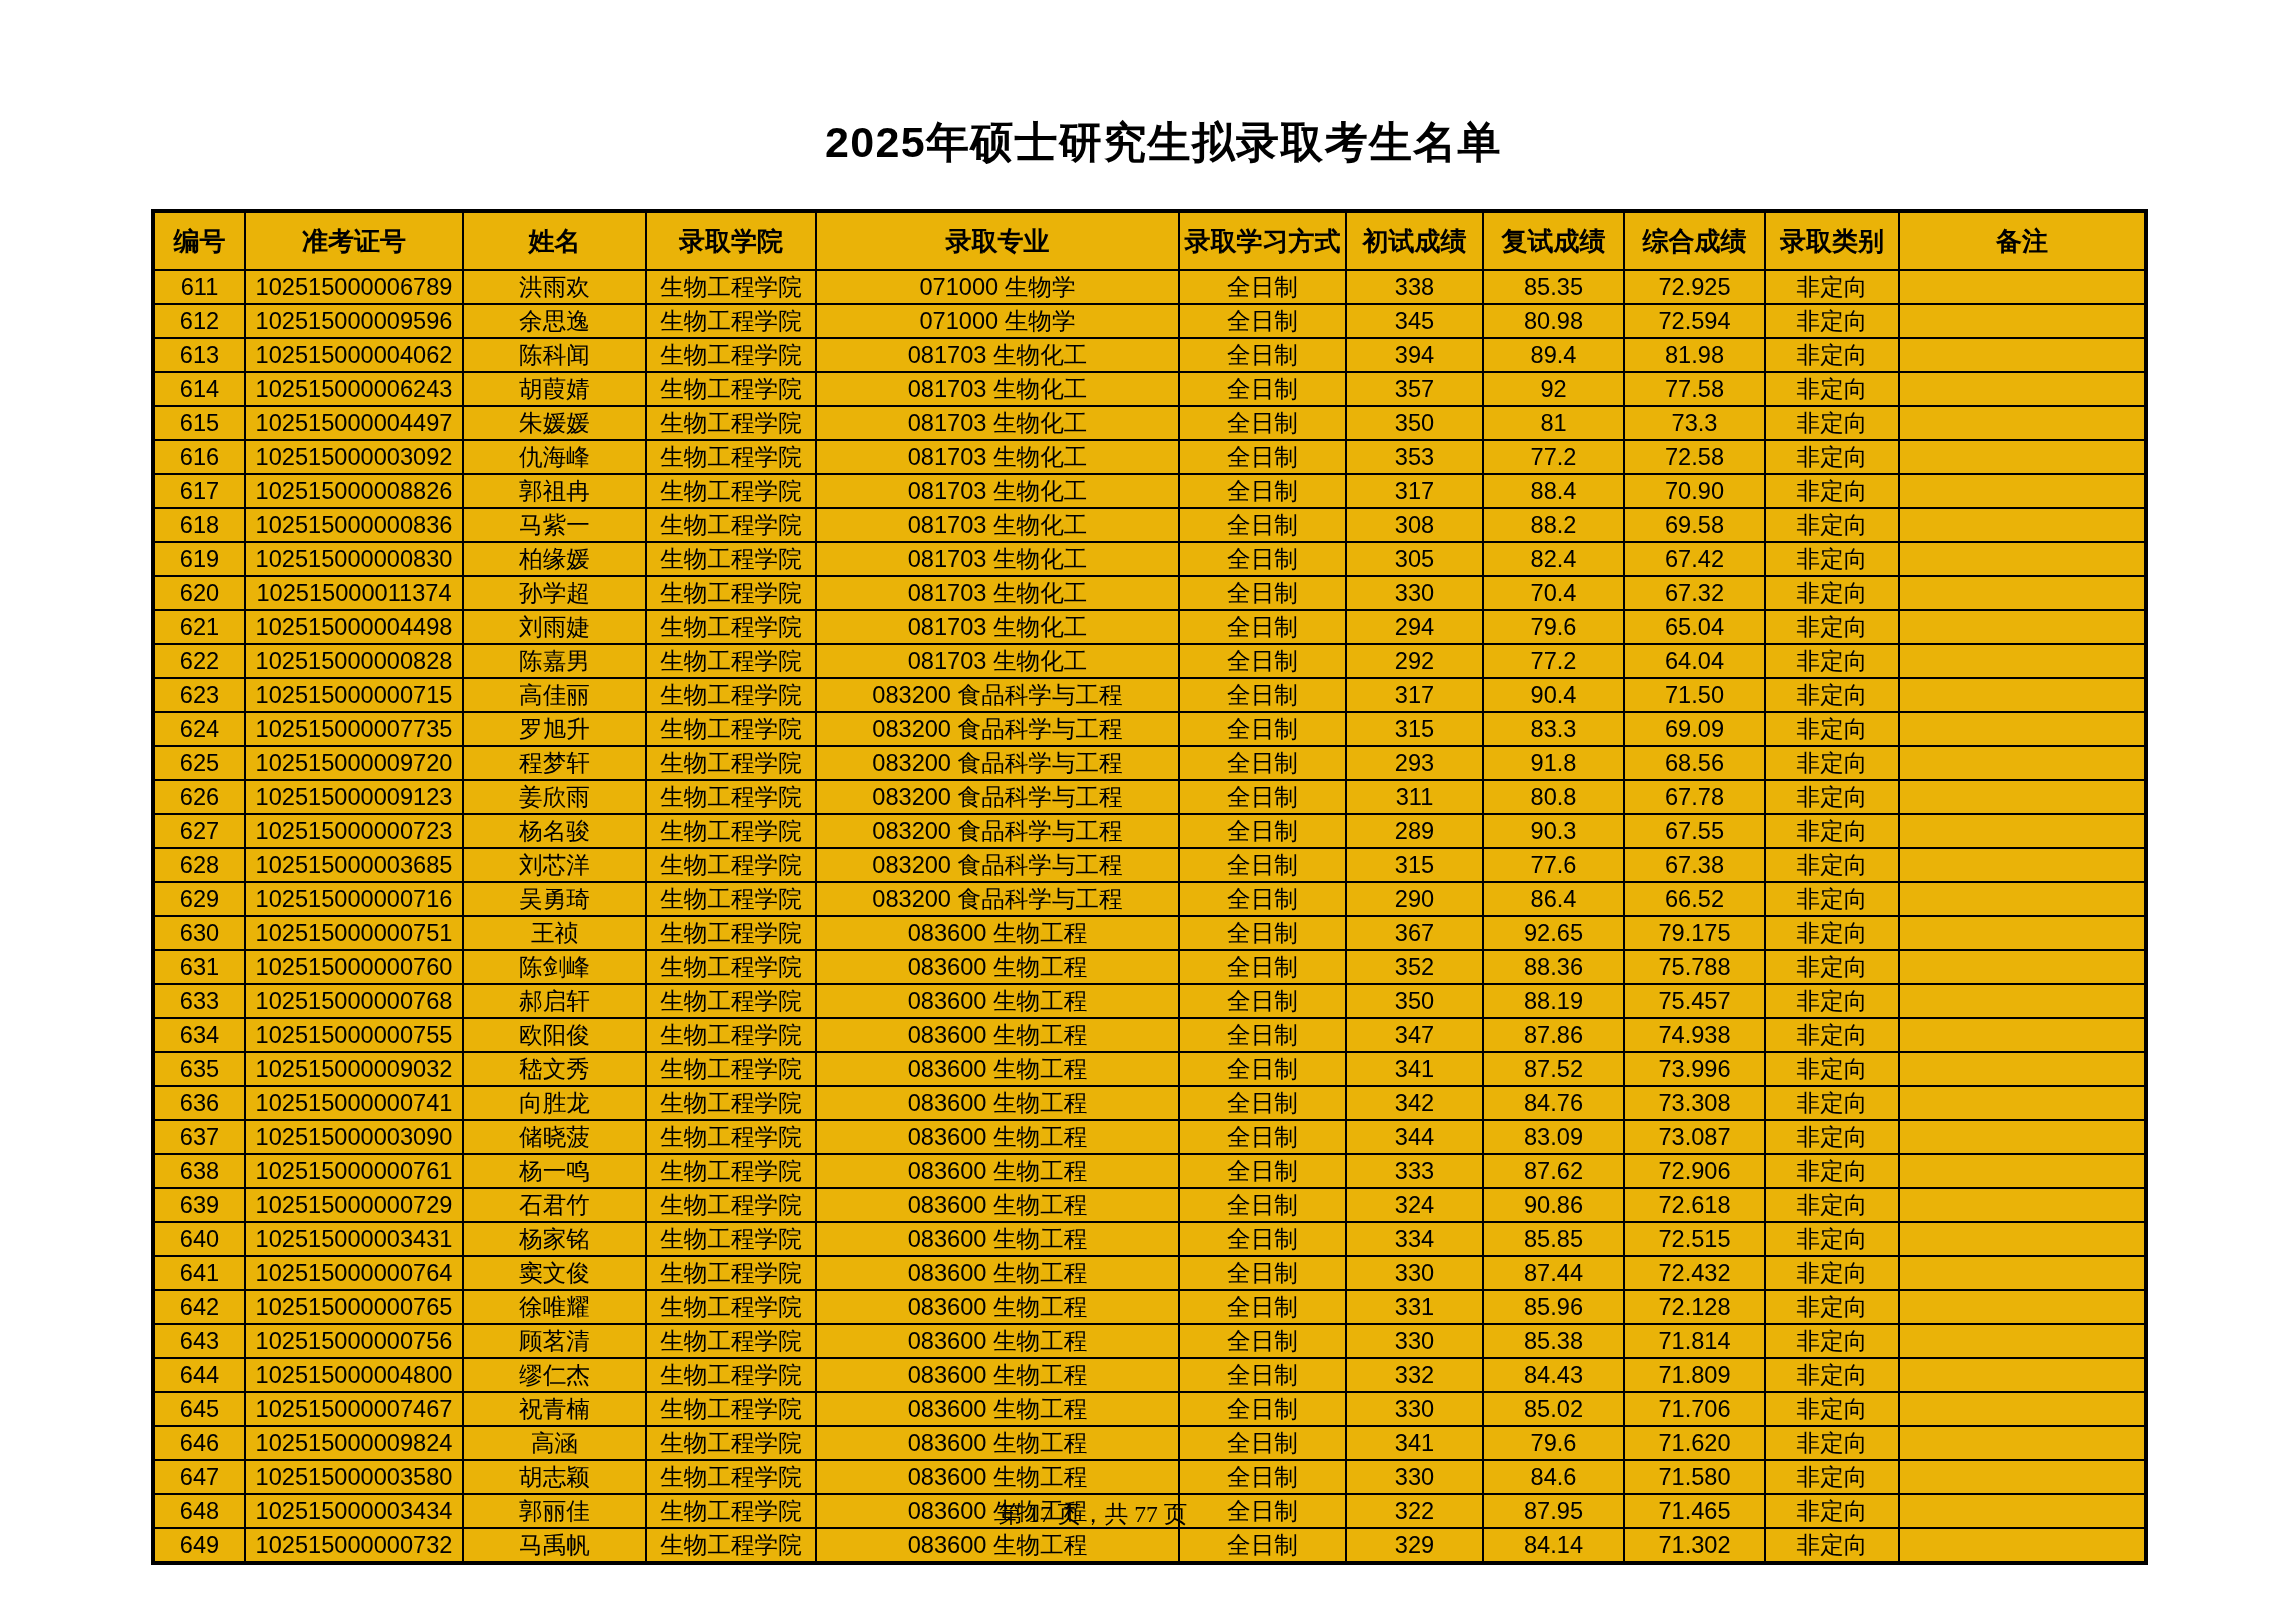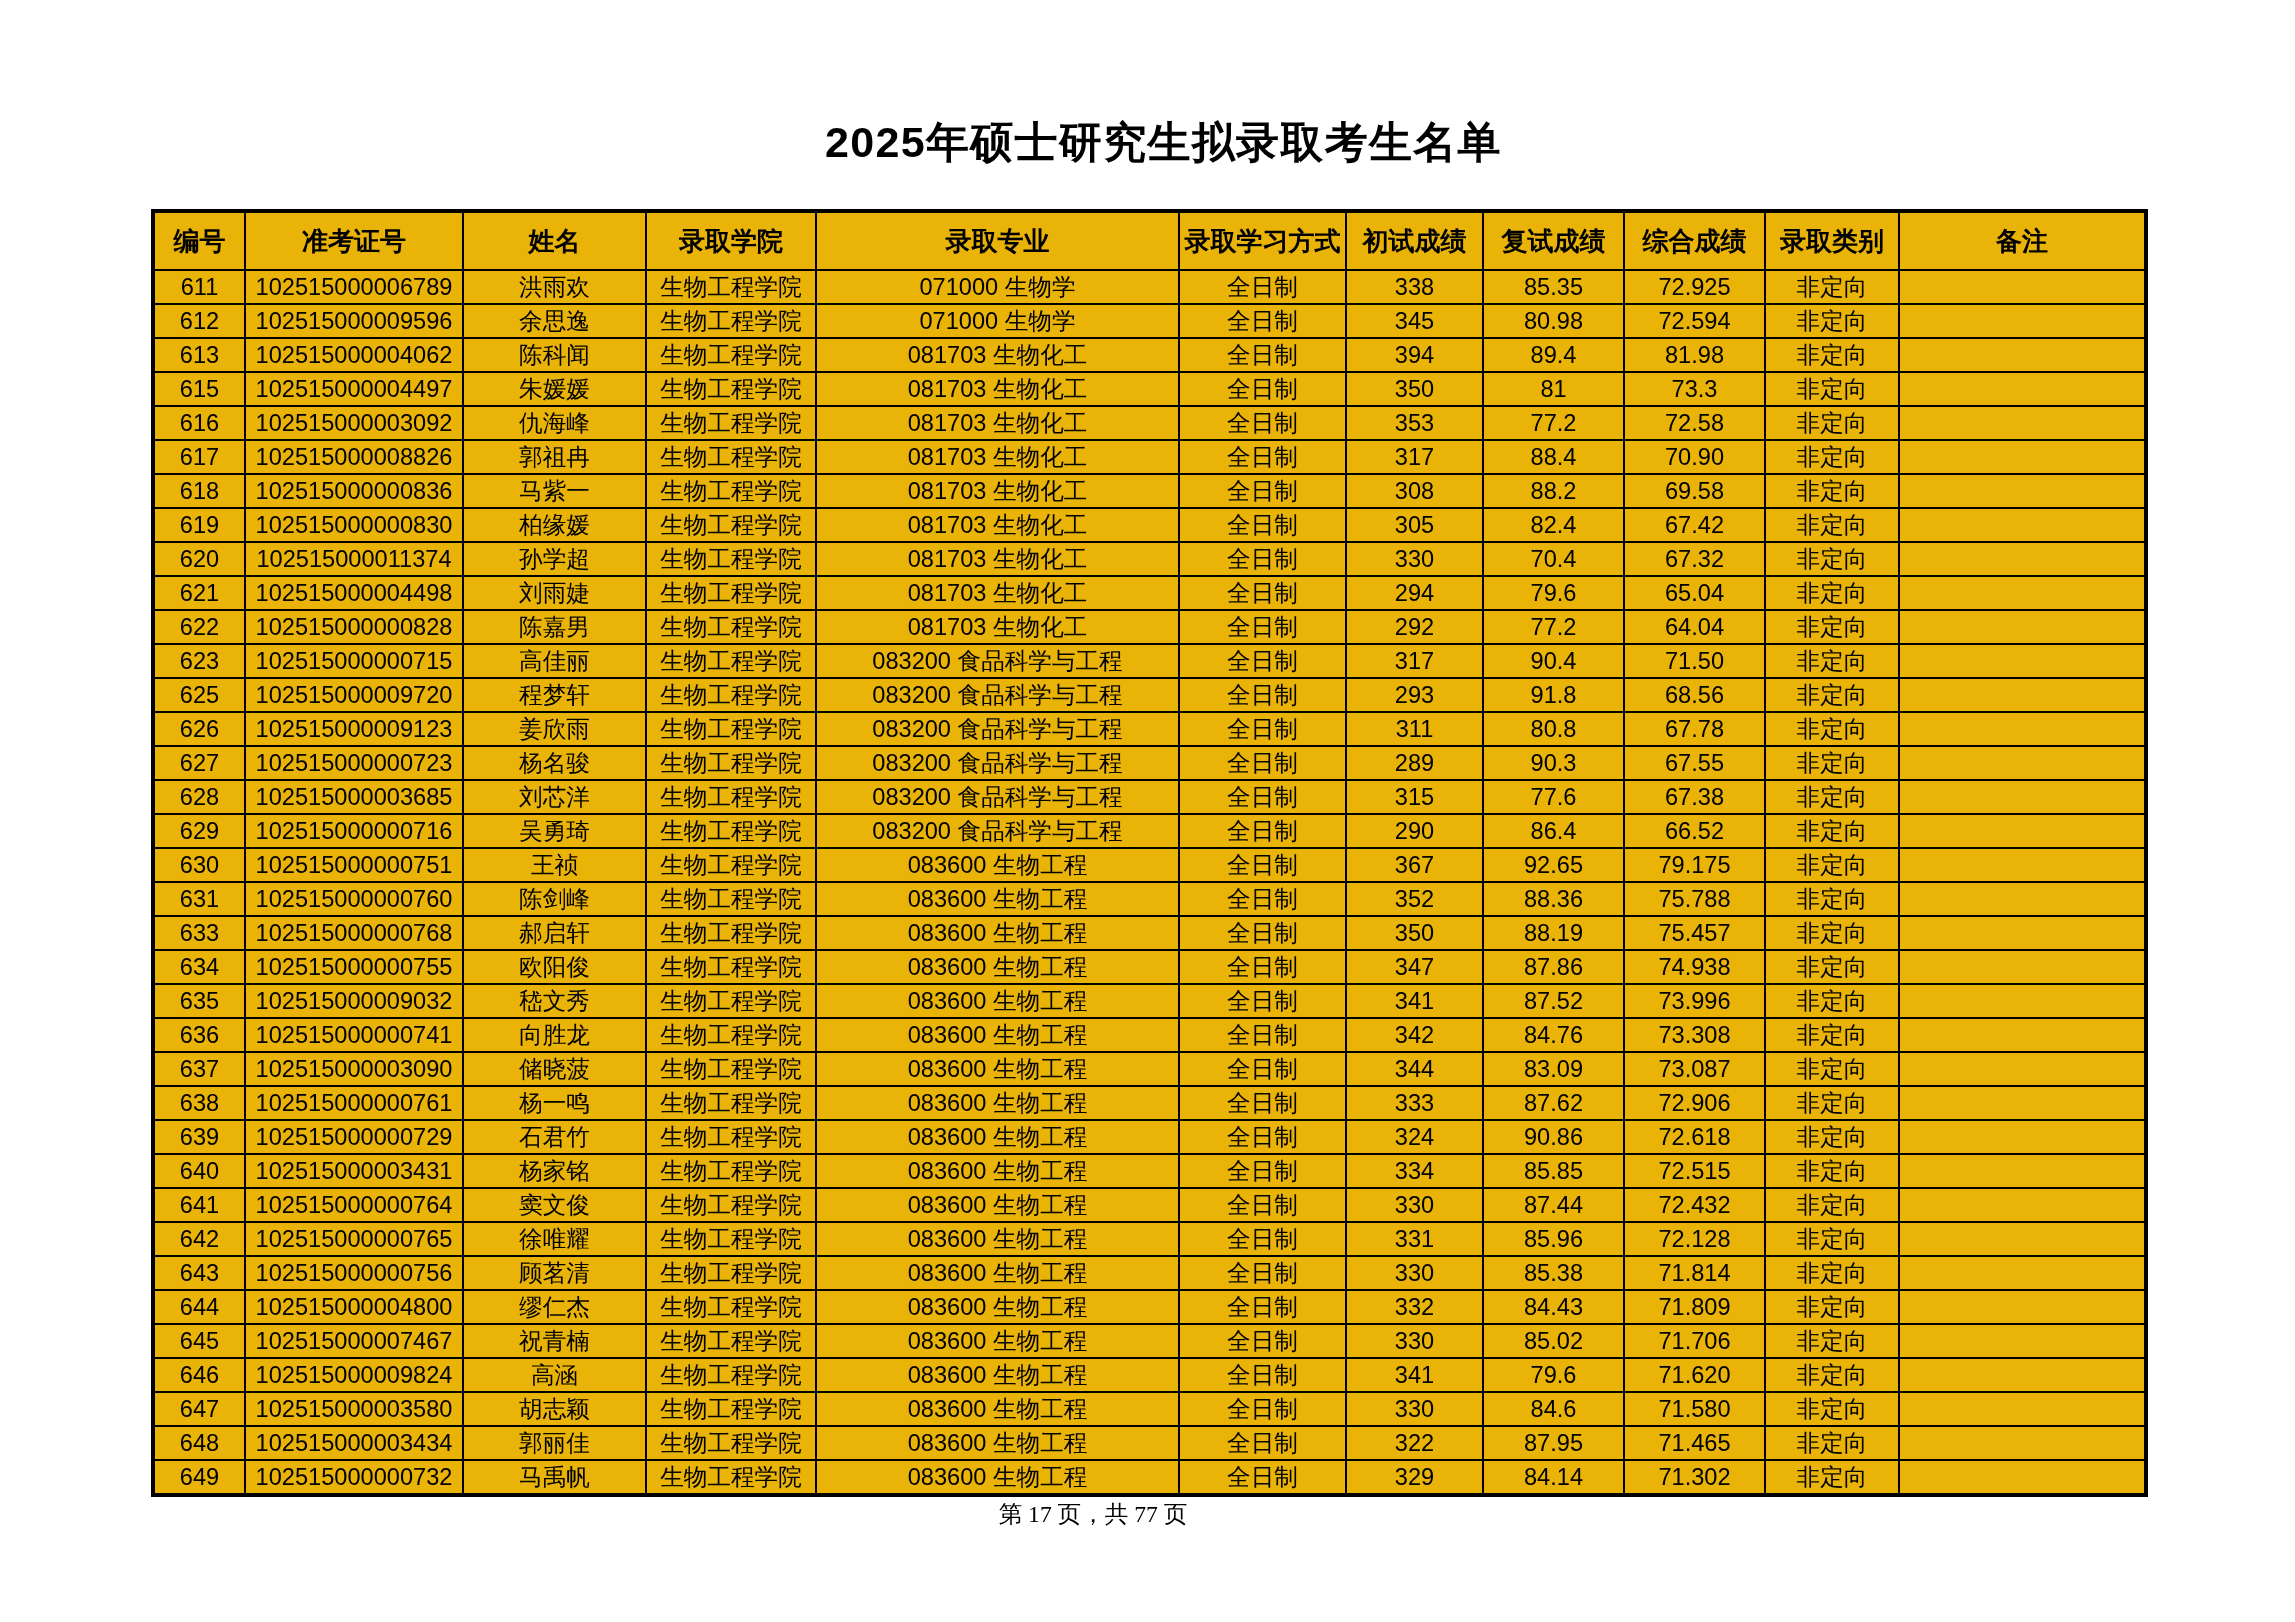--- a/index.html
+++ b/index.html
@@ -104,20 +104,33 @@
         <td>生物工程学院</td>
         <td>081703 生物化工</td>
         <td>全日制</td>
         <td>394</td>
         <td>89.4</td>
         <td>81.98</td>
         <td>非定向</td>
         <td></td>
       </tr>
       <tr>
+        <td>614</td>
+        <td>102515000006243</td>
+        <td>胡葭婧</td>
+        <td>生物工程学院</td>
+        <td>081703 生物化工</td>
+        <td>全日制</td>
+        <td>357</td>
+        <td>92</td>
+        <td>77.58</td>
+        <td>非定向</td>
+        <td></td>
+      </tr>
+      <tr>
         <td>615</td>
         <td>102515000004497</td>
         <td>朱媛媛</td>
         <td>生物工程学院</td>
         <td>081703 生物化工</td>
         <td>全日制</td>
         <td>350</td>
         <td>81</td>
         <td>73.3</td>
         <td>非定向</td>
@@ -217,20 +230,33 @@
       <tr>
         <td>623</td>
         <td>102515000000715</td>
         <td>高佳丽</td>
         <td>生物工程学院</td>
         <td>083200 食品科学与工程</td>
         <td>全日制</td>
         <td>317</td>
         <td>90.4</td>
         <td>71.50</td>
+        <td>非定向</td>
+        <td></td>
+      </tr>
+      <tr>
+        <td>624</td>
+        <td>102515000007735</td>
+        <td>罗旭升</td>
+        <td>生物工程学院</td>
+        <td>083200 食品科学与工程</td>
+        <td>全日制</td>
+        <td>315</td>
+        <td>83.3</td>
+        <td>69.09</td>
         <td>非定向</td>
         <td></td>
       </tr>
       <tr>
         <td>625</td>
         <td>102515000009720</td>
         <td>程梦轩</td>
         <td>生物工程学院</td>
         <td>083200 食品科学与工程</td>
         <td>全日制</td>

